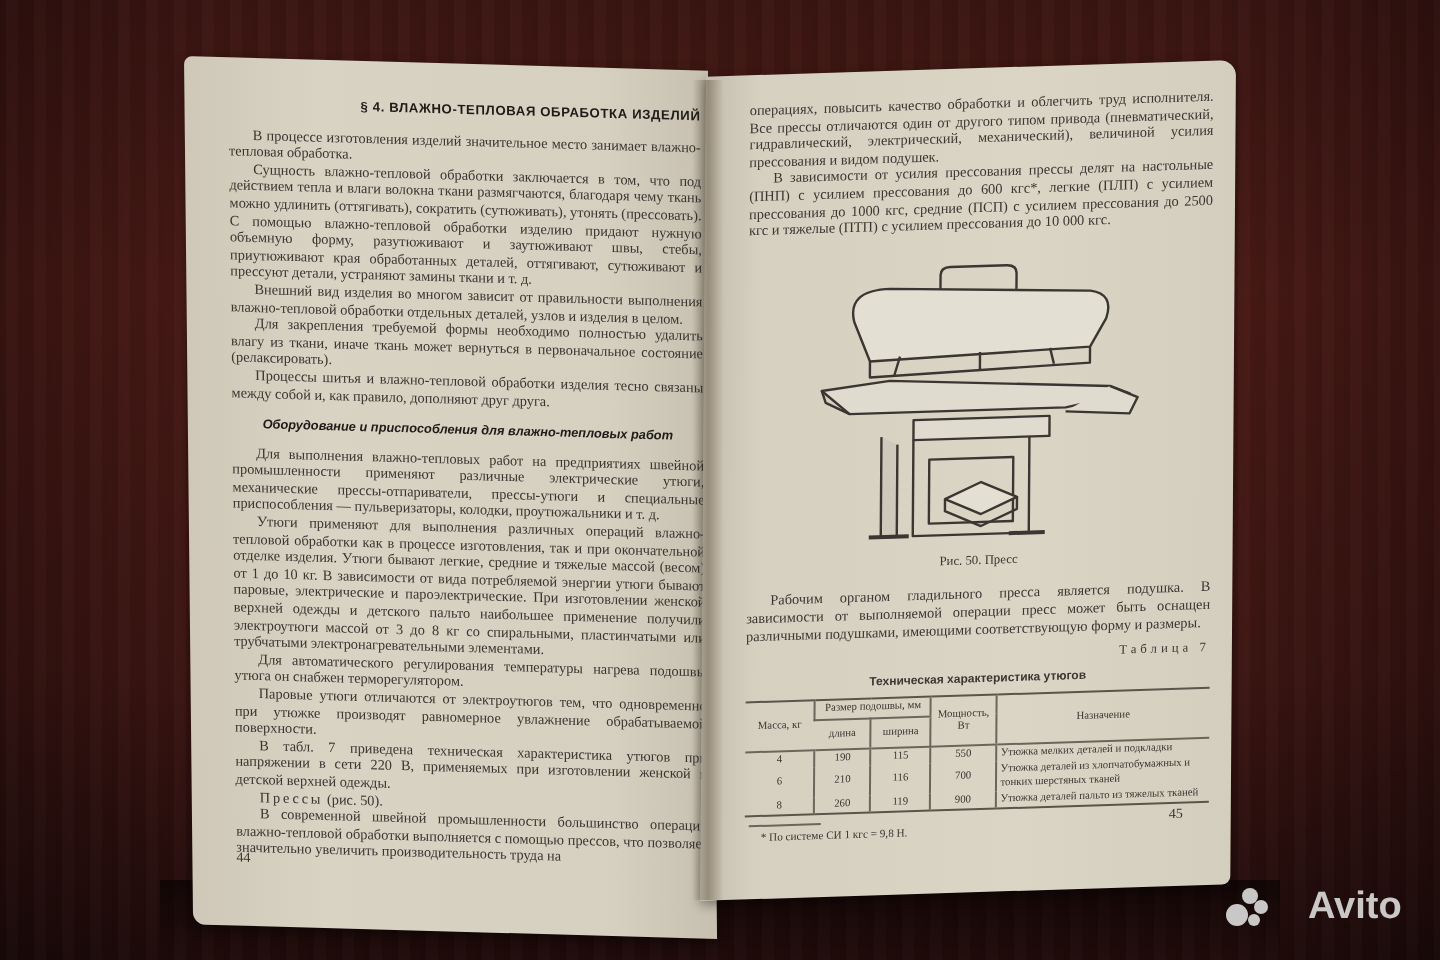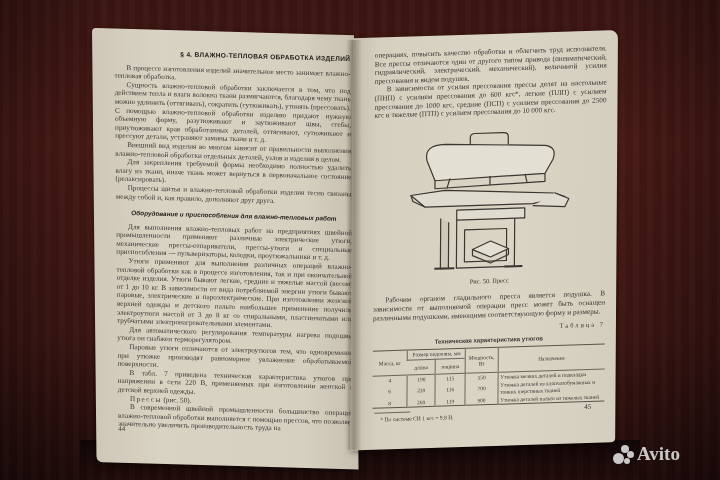--- a/index.html
+++ b/index.html
@@ -62,22 +62,22 @@
   th, td { border-left:1px solid #6c655b; padding:1px 2px; vertical-align:middle; text-align:center; font-weight:normal; }
   th:first-child, td:first-child { border-left:none; }
   thead tr:first-child th { border-top:1.5px solid #5a544b; }
   thead tr th { border-bottom:1px solid #6c655b; }
   thead { border-bottom:1.5px solid #5a544b; }
   tbody tr:last-child td { border-bottom:1.5px solid #5a544b; }
   td.purpose { text-align:left; }
   .footnote-rule { width:36px; border-top:1px solid #6c655b; margin:4px 0 2px 2px; }
   .footnote { font-size:5.6px; padding-left:8px; }
   .watermark {
-    position:absolute; left:613px; top:443px; display:flex; align-items:center; gap:3px;
-    color:rgba(225,225,225,0.88); font-family:Liberation Serif, serif; font-weight:bold; font-size:19px;
+    position:absolute; left:613px; top:443px; display:flex; align-items:flex-start; gap:20px;
+    color:rgba(225,225,225,0.88); font-family:Liberation Sans, sans-serif; font-weight:bold; font-size:19px;
   }
   .dots { position:relative; width:21px; height:21px; }
   .dots span { position:absolute; border-radius:50%; background:rgba(225,225,225,0.88); }
 </style>
 </head>
 <body>
 
 <div class="wood"></div>
 <div class="shadow-bottom"></div>
 

